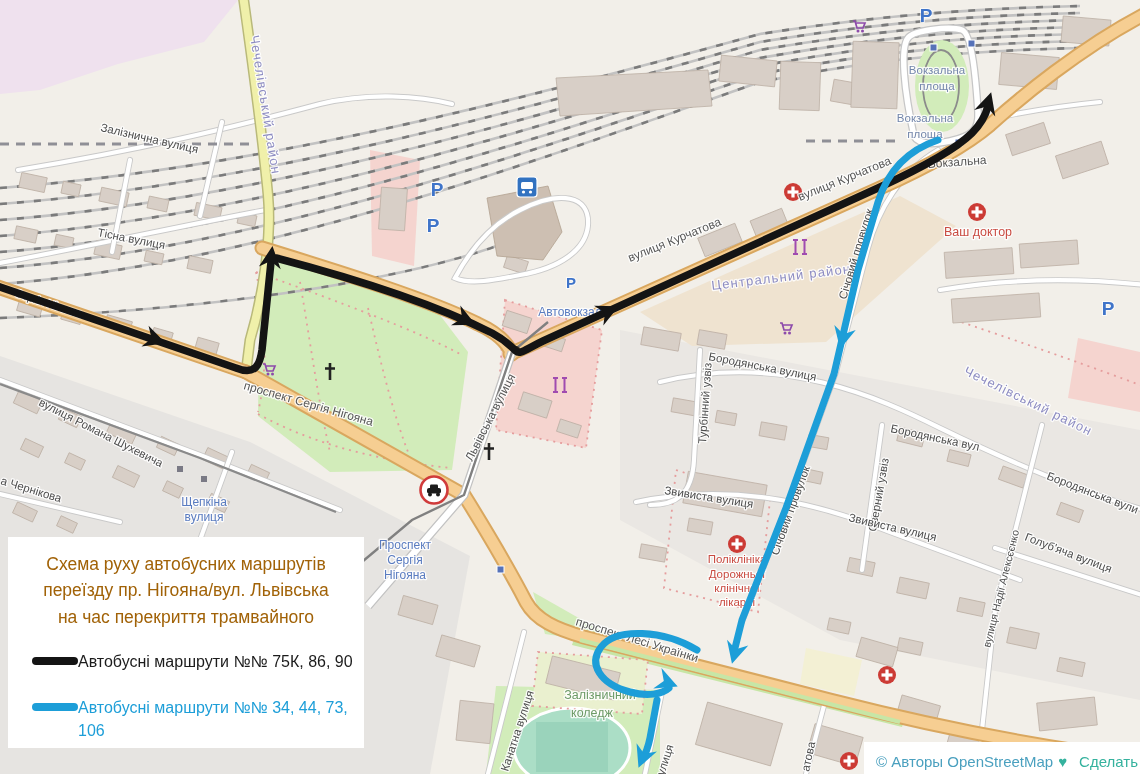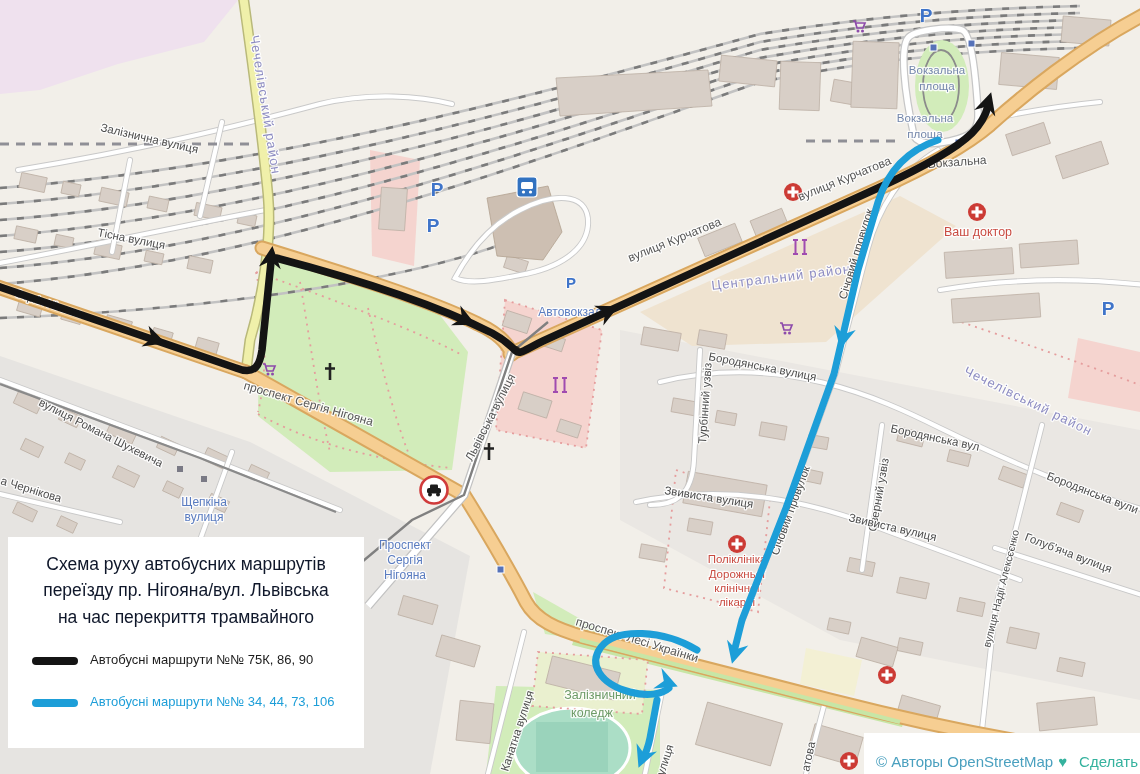--- a/index.html
+++ b/index.html
@@ -17,30 +17,30 @@
   .redlbl{fill:#c94b41;font-size:11.5px;}
   .college{fill:#6d9b67;font-size:12.5px;}
   .mid{text-anchor:middle;}
   .p-icon{font-family:"Liberation Sans",sans-serif;font-weight:bold;font-size:19px;
           fill:#3f74c9;text-anchor:middle;paint-order:stroke;stroke:rgba(255,255,255,.7);stroke-width:2px;}
   .p-icon.small{font-size:15px;}
   .route{fill:none;stroke-linecap:round;stroke-linejoin:round;}
   
   #legend{position:absolute;left:8px;top:537px;width:356px;height:211px;background:#ffffff;
           box-sizing:border-box;padding:14px 10px 10px 10px;}
-  #legend .title{text-align:center;font-size:17.5px;line-height:1.5;color:#0f172a;}
+  #legend .title{text-align:center;font-size:17.5px;line-height:1.5;color:#a16207;}
   .leg-row{display:flex;align-items:flex-start;margin-top:21px;padding-left:14px;}
   .leg-swatch{width:46px;height:8px;border-radius:4px;margin-top:6px;flex:0 0 auto;}
-  .leg-text{margin-left:12px;font-size:13px;line-height:1.4;color:#1c1c1c;}
+  .leg-text{font-size:16px;line-height:1.4;color:#1c1c1c;}
   .leg-text .l2{text-align:right;}
   .leg-row.blue-row{margin-top:24px;}
   .leg-row.blue-row .leg-text{color:#1d9ed8;}
   
   #attribution{position:absolute;right:0;bottom:0;background:#ffffff;height:26px;
-               display:flex;align-items:center;gap:5px;padding:15px 2px 0 12px;font-size:15px;white-space:nowrap;}
+               display:flex;align-items:center;gap:5px;padding:6px 2px 0 12px;font-size:15px;white-space:nowrap;}
   #attribution .cp{color:#4aa0bf;}
   #attribution .ht{color:#35b29e;}
   #attribution .lk{color:#35b29e;cursor:pointer;margin-left:7px;}
 </style>
 </head>
 <body>
 
 <div id="stage" style="background: rgb(242, 239, 233);">
 <svg width="1140" height="774" viewBox="0 0 1140 774">
 

